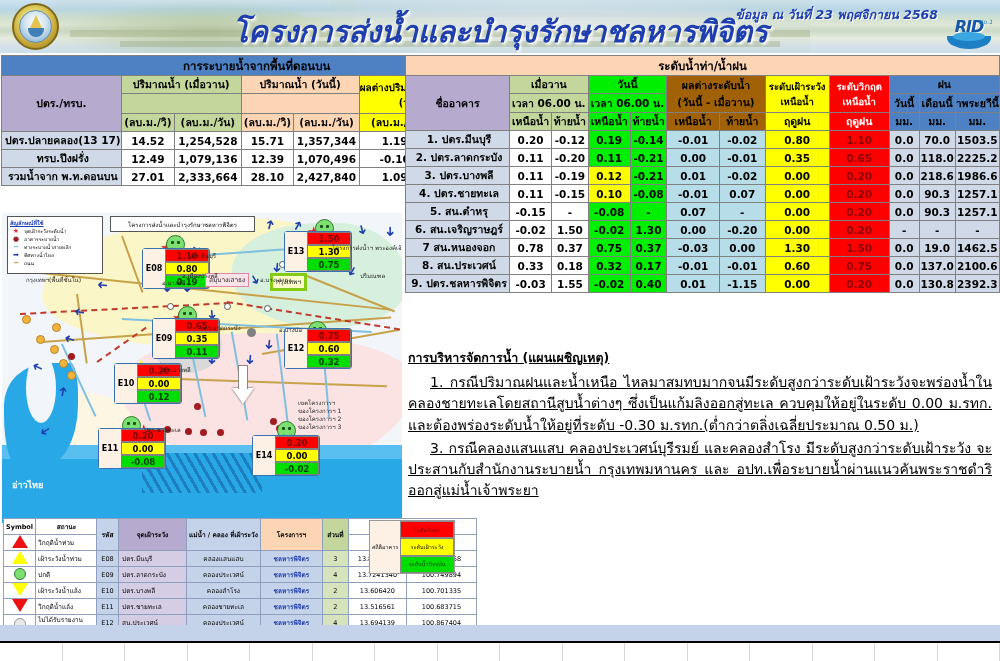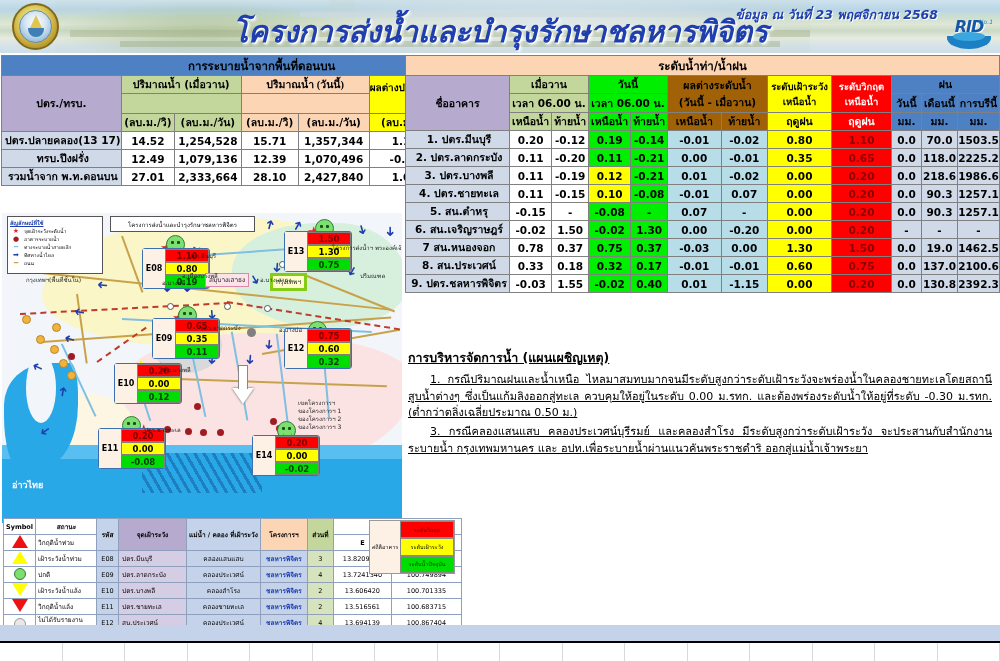--- a/index.html
+++ b/index.html
@@ -199,21 +199,21 @@
      border:1px solid #999; background:#fdf0e4; display:flex; }
   #mini-legend .ml-l { width:30px; display:flex;align-items:center;justify-content:center;
      font-size:5.5px; text-align:center; }
   #mini-legend .ml-r { flex:1; display:flex; flex-direction:column; }
   #mini-legend .ml-r div { flex:1; border:1px solid #888; font-size:5.5px;
      display:flex;align-items:center;justify-content:center; }
 
   
   #notes { position:absolute; left:408px; top:348px; width:588px;text-decoration:underline; }
   #notes h3 { margin:0 0 4px 0; font-size:12.5px; font-weight:bold; color:#000; }
-  #notes p { margin:0 4px 2px 0; font-size:11px; line-height:1.52; color:#000;
+  #notes p { margin:0 4px 2px 0; font-size:14px; line-height:1.52; color:#000;
      text-indent:22px; text-align:justify; }
 
   
   #bottom-grid { position:absolute; left:0; top:641px; width:1000px; height:20px;
      border-top:2px solid #000; display:flex; }
   #bottom-grid div { flex:1; border-right:1px solid #d9d9d9; background:#fff; }
   #bottom-band { position:absolute; left:0; top:625px; width:1000px; height:16px;
      background:#c5d3ea; }
 </style>
 </head>
@@ -243,21 +243,21 @@
   </div>
 
   <table class="tbl" id="left-table">
     <tbody>
         <tr>
       <td class="c-blue hdr" colspan="7" style="height:20px;font-size:11.5px;">การระบายน้ำจากพื้นที่ดอนบน</td>
     </tr>
     <tr>
       <td class="c-purple hdr" rowspan="3" style="width:98px;">ปตร./ทรบ.</td>
       <td class="c-green hdr" colspan="2" style="width:120px;">ปริมาณน้ำ (เมื่อวาน)</td>
-      <td class="c-peach hdr" colspan="2" style="width:128px;font-family:Liberation Serif, serif;">ปริมาณน้ำ (วันนี้)</td>
+      <td class="c-peach hdr" colspan="2" style="width:118px;">ปริมาณน้ำ (วันนี้)</td>
       <td class="c-yellow hdr" colspan="2" rowspan="2" style="width:132px;font-size:10px;">
         <div>ผลต่างปริมาณน้ำ (วันนี้ - เมื่อวาน)</div>
         <div>(วันนี้ - เมื่อวาน)</div>
       </td>
     </tr>
     <tr>
       <td class="c-green hdr" colspan="2" style="height:20px;"></td>
       <td class="c-peach hdr" colspan="2"></td>
     </tr>
     <tr>
@@ -320,21 +320,21 @@
         <div>ระดับวิกฤต</div>
         <div>เหนือน้ำ</div>
       </td>
       <td class="c-blue hdr" colspan="3" style="width:102px;">ฝน</td>
     </tr>
     <tr>
       <td class="c-green hdr sm" colspan="2" style="height:19px;">เวลา 06.00 น.</td>
       <td class="c-brightgreen hdr sm" colspan="2">เวลา 06.00 น.</td>
       <td class="c-blue hdr sm" style="width:30px;">วันนี้</td>
       <td class="c-blue hdr sm" style="width:36px;">เดือนนี้</td>
-      <td class="c-blue hdr sm" style="width:42px;">การบรีนี้</td>
+      <td class="c-blue hdr sm" style="width:42px;">าพระยาีนี้</td>
     </tr>
     <tr>
       <td class="c-green hdr sm">เหนือน้ำ</td>
       <td class="c-green hdr sm">ท้ายน้ำ</td>
       <td class="c-brightgreen hdr sm">เหนือน้ำ</td>
       <td class="c-brightgreen hdr sm">ท้ายน้ำ</td>
       <td class="c-peachlite hdr sm">เหนือน้ำ</td>
       <td class="c-peachlite hdr sm">ท้ายน้ำ</td>
       <td class="c-yellow hdr sm">ฤดูฝน</td>
       <td class="c-red hdr sm" style="color:#fff;">ฤดูฝน</td>
@@ -735,21 +735,21 @@
     </tr>
   </tbody>
     </table>
 
   <table id="coord-table">
     <tbody>
         <tr>
       <td class="h-code" rowspan="2" style="width:22px;">รหัส</td>
       <td class="h-purple" rowspan="2" style="width:68px;">จุดเฝ้าระวัง</td>
       <td class="h-blue2" rowspan="2" style="width:62px;">แม่น้ำ / คลอง ที่เฝ้าระวัง</td>
-      <td class="h-peach" rowspan="2" style="width:47px;">โครงการฯ</td>
+      <td class="h-peach" rowspan="2" style="width:62px;">โครงการฯ</td>
       <td class="h-green" rowspan="2" style="width:26px;">ส่วนที่</td>
       <td class="h-white" colspan="2" style="width:128px;"></td>
     </tr>
     <tr>
       <td class="h-white" style="width:58px;">E</td>
       <td class="h-white" style="width:70px;">N</td>
     </tr>
     </tbody>
       <tbody id="coord-body">
         <tr>

